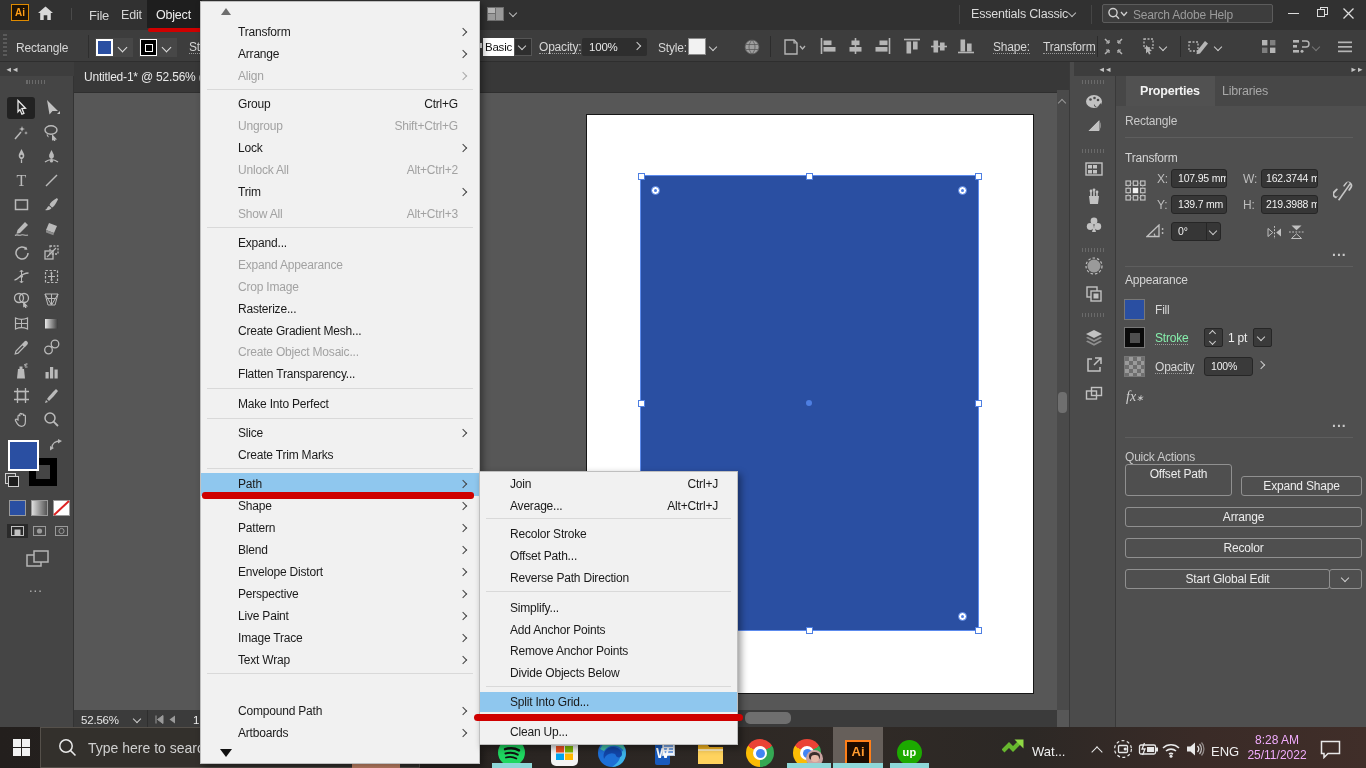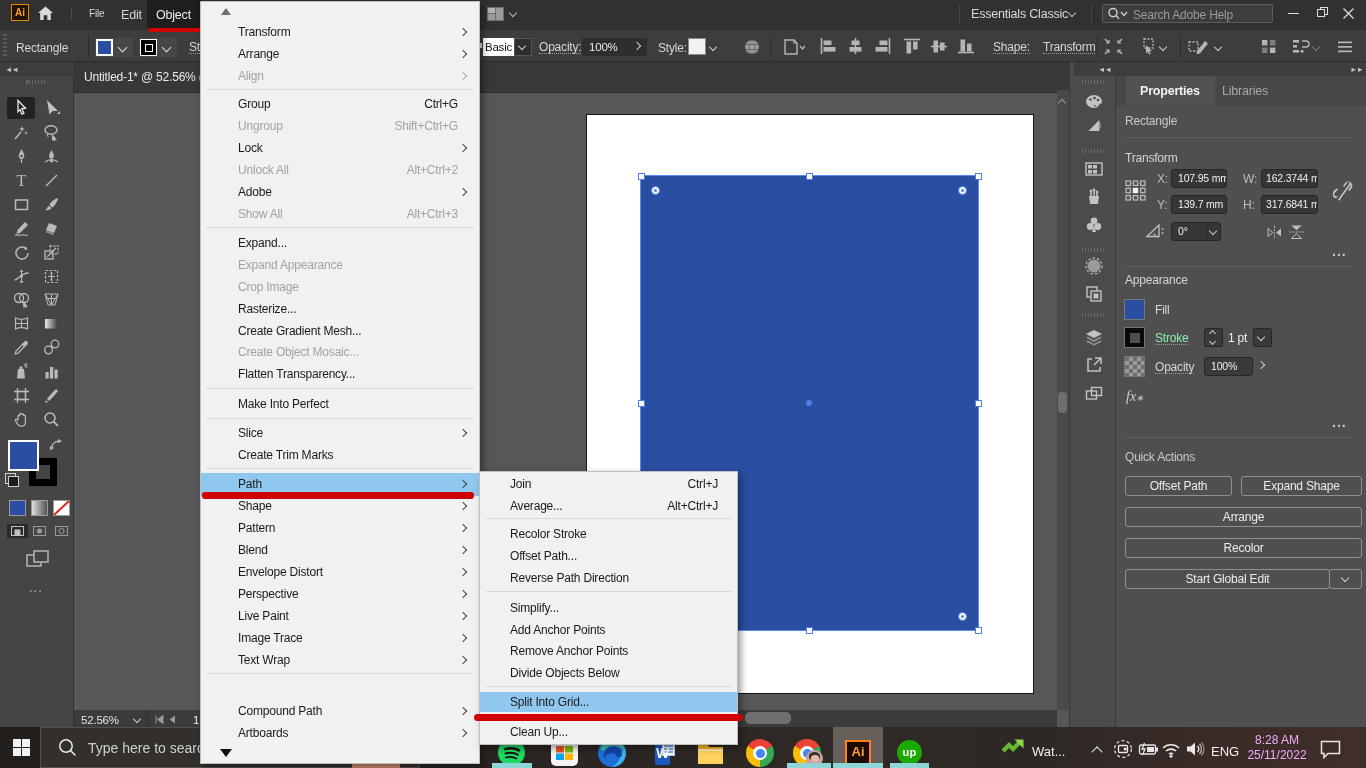--- a/index.html
+++ b/index.html
@@ -44,21 +44,21 @@
 <div class="a" style="left:74px;top:710px;width:983px;height:17px;background:#3b3b3b"></div>
 
 <div class="a" id="taskbar" style="left:0;top:727px;width:1366px;height:41px;background:linear-gradient(90deg,#231f1d 0%,#2a2522 40%,#302a26 62%,#2c2825 75%,#3a2b27 88%,#402e29 100%)"></div>
 
 <div class="a" style="left:11px;top:4px;width:18px;height:17px;background:#1f1406;border:1px solid #e08b00;color:#ff9e16;font-size:10px;font-weight:bold;text-align:center;line-height:15px">Ai</div>
 
 <svg class="a" style="left:37px;top:5px" width="17" height="16" viewBox="0 0 17 16">
       <path d="M8.5 1.5 L16 8 L13.8 8 L13.8 15 L10.3 15 L10.3 10.2 L6.7 10.2 L6.7 15 L3.2 15 L3.2 8 L1 8 Z" fill="#d9d9d9"></path>
     </svg>
 <div class="a" style="left:71px;top:8px;width:1px;height:12px;background:#4a4a4a"></div>
-<div class="a tx" style="left:89px;top:8px;font-size:10px">File</div>
+<div class="a tx" style="left:89px;top:8px;font-size:13px">File</div>
 <div class="a tx" style="left:121px;top:8px;font-size:12.5px">Edit</div>
 <div class="a" style="left:147px;top:0;width:55px;height:28px;background:#1e1e1e"></div>
 <div class="a tx" style="left:156px;top:8px;font-size:12.5px;color:#efefef">Object</div>
 
 <div class="a" style="left:487px;top:7px;width:17px;height:14px;background:#6e6e6e"></div>
 <div class="a" style="left:488px;top:8px;width:7px;height:5px;background:#b5b5b5"></div>
 <div class="a" style="left:496px;top:8px;width:7px;height:12px;background:#9a9a9a"></div>
 <div class="a" style="left:488px;top:14px;width:7px;height:6px;background:#9a9a9a"></div>
 <div class="a chv" style="left:510px;top:10px;border-color:#bbb"></div>
 <div class="a tx" style="left:971px;top:7px;font-size:12.5px;color:#dadada">Essentials Classic</div>
@@ -474,21 +474,21 @@
         <line x1="12.7" y1="17.8" x2="15.6" y2="17.8"></line>
       </g>
     </svg>
 <div class="a tx" style="left:1157px;top:172px;color:#bdbdbd">X:</div>
 <div class="a fld" style="left:1171px;top:169px;width:56px;height:19px;line-height:17px;padding-left:6px">107.95 mm</div>
 <div class="a tx" style="left:1243px;top:172px;color:#bdbdbd">W:</div>
 <div class="a fld" style="left:1261px;top:169px;width:57px;height:19px;line-height:17px;padding-left:4px">162.3744 m</div>
 <div class="a tx" style="left:1157px;top:198px;color:#bdbdbd">Y:</div>
 <div class="a fld" style="left:1171px;top:195px;width:56px;height:19px;line-height:17px;padding-left:6px">139.7 mm</div>
 <div class="a tx" style="left:1243px;top:198px;color:#bdbdbd">H:</div>
-<div class="a fld" style="left:1261px;top:195px;width:57px;height:19px;line-height:17px;padding-left:4px">317.6841 m</div>
+<div class="a fld" style="left:1261px;top:195px;width:57px;height:19px;line-height:17px;padding-left:4px">219.3988 m</div>
 
 <svg class="a" style="left:1333px;top:180px" width="20" height="22" viewBox="0 0 20 22">
       <g fill="none" stroke="#c6c6c6" stroke-width="1.8" stroke-linecap="round">
         <path d="M8.2 13.8 L5.6 16.4 A 3.1 3.1 0 0 1 1.2 12 L3.8 9.4"></path>
         <path d="M16.2 9.9 L18 7.2 A 3.1 3.1 0 0 0 13.2 3.4 L11.2 5.8"></path>
       </g>
       <line x1="4" y1="19.5" x2="16" y2="2.5" stroke="#4f4f4f" stroke-width="2.6"></line>
       <line x1="5.6" y1="20.3" x2="17.3" y2="3.6" stroke="#c6c6c6" stroke-width="1.6"></line>
     </svg>
 
@@ -530,21 +530,21 @@
 <div class="a chv" style="left:1258px;top:334px"></div>
 
 <div class="a" style="left:1124px;top:356px;width:21px;height:21px;border:1px solid #777;background:repeating-conic-gradient(#9a9a9a 0 25%,#6e6e6e 0 50%) 0 0/8px 8px"></div>
 <div class="a tx dot" style="left:1155px;top:361px;color:#d6d6d6">Opacity</div>
 <div class="a fld" style="left:1204px;top:357px;width:49px;height:19px;line-height:17px;padding-left:6px;background:#3a3a3a">100%</div>
 <div class="a" style="left:1258px;top:362px;width:6px;height:6px;border-top:1.3px solid #ccc;border-right:1.3px solid #ccc;transform:rotate(45deg)"></div>
 <div class="a" style="left:1126px;top:389px;color:#d0d0d0;font-size:14px;font-style:italic;font-family:'Liberation Serif',serif">fx<span style="font-size:9px">∗</span></div>
 <div class="a" style="left:1332px;top:414px;color:#c9c9c9;font-size:14px;letter-spacing:1px;font-weight:bold">...</div>
 <div class="a" style="left:1125px;top:437px;width:228px;height:1px;background:#5e5e5e"></div>
 <div class="a tx" style="left:1125px;top:450px;color:#c9c9c9">Quick Actions</div>
-<div class="btn" style="left:1125px;top:476px;width:107px;height:20px;line-height:19px">Offset Path</div>
+<div class="btn" style="left:1125px;top:464px;width:107px;height:32px;line-height:19px">Offset Path</div>
 <div class="btn" style="left:1241px;top:476px;width:121px;height:20px;line-height:19px">Expand Shape</div>
 <div class="btn" style="left:1125px;top:507px;width:237px;height:20px;line-height:19px">Arrange</div>
 <div class="btn" style="left:1125px;top:538px;width:237px;height:20px;line-height:19px">Recolor</div>
 <div class="btn" style="left:1125px;top:569px;width:205px;height:20px;line-height:19px">Start Global Edit</div>
 <div class="btn" style="left:1329px;top:569px;width:33px;height:20px"></div>
 <div class="a chv" style="left:1342px;top:575px"></div>
 
 <div class="a tx" style="left:81px;top:714px;font-size:11.5px;color:#e5e5e5">52.56%</div>
 <div class="a chv" style="left:134px;top:716px;width:6px;height:6px"></div>
 <div class="a" style="left:147px;top:710px;width:1px;height:17px;background:#2e2e2e"></div>
@@ -697,21 +697,21 @@
       </div>
       <div class="mi" style="top:136px">
         <span class="l ">Lock</span>
         <span class="ar"></span>
       </div>
       <div class="mi" style="top:158px">
         <span class="l dis">Unlock All</span>
         <span class="r dis">Alt+Ctrl+2</span>
       </div>
       <div class="mi" style="top:180px">
-        <span class="l ">Adobe</span>
+        <span class="l ">Trim</span>
         <span class="ar"></span>
       </div>
       <div class="mi" style="top:202px">
         <span class="l dis">Show All</span>
         <span class="r dis">Alt+Ctrl+3</span>
       </div>
       <div class="sep" style="top:226px"></div>
       <div class="mi" style="top:231px">
         <span class="l ">Expand...</span>
       </div>

